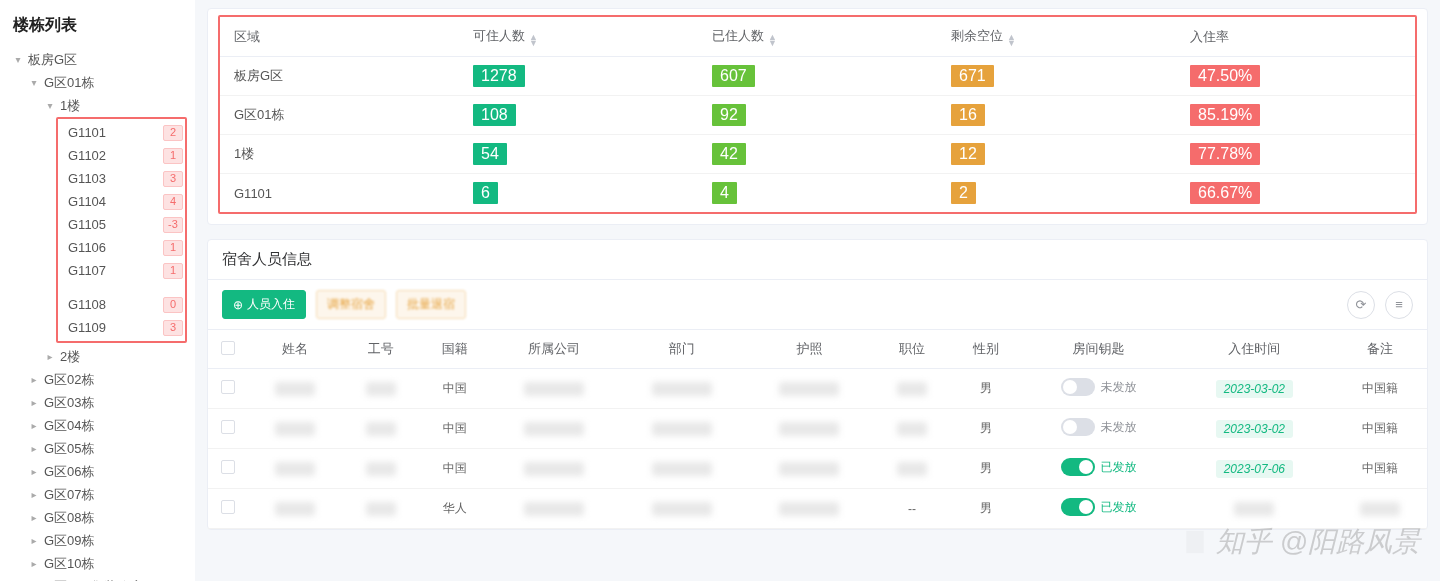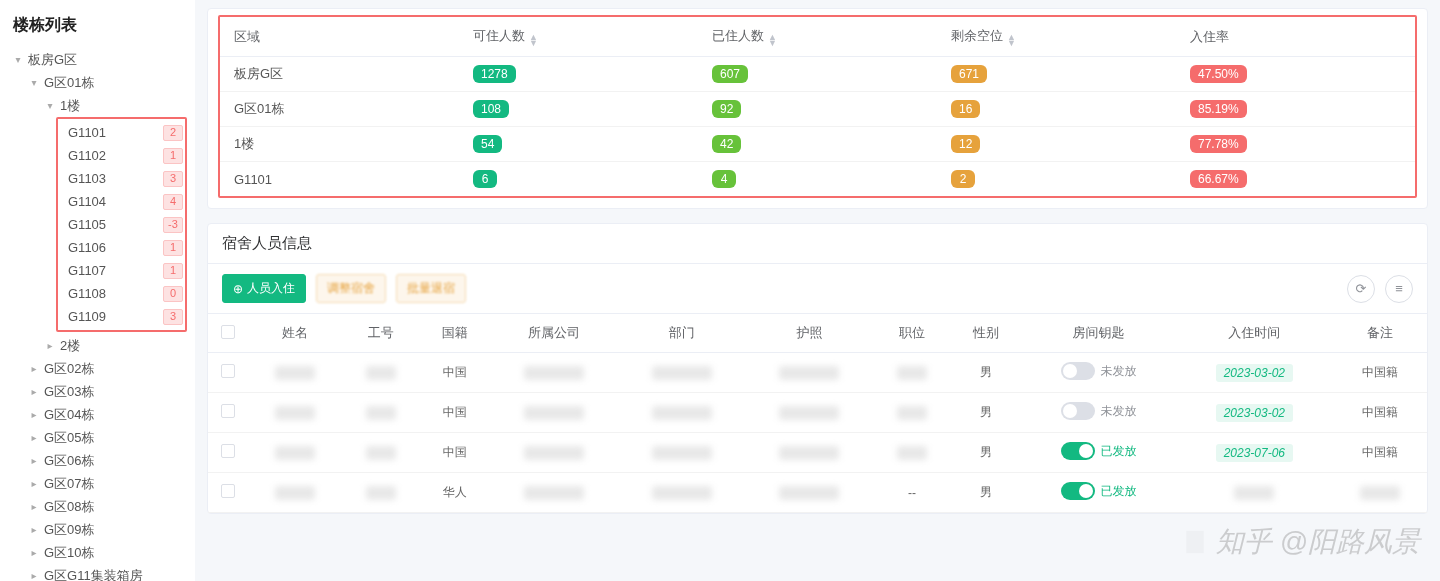--- a/index.html
+++ b/index.html
@@ -23,21 +23,21 @@
 .btn-export { color: #13b981; border: 1px solid #91e5c5; background: #f0fdf7; }
 .collapse-icon { margin-left: auto; color: #999; }
 
 .stats-wrap { padding: 6px 10px 10px; }
 .stats-table-border { border: 2px solid #f56c6c; border-radius: 2px; }
 .stats-table { width: 100%; border-collapse: collapse; }
 .stats-table th { text-align: left; font-weight: 500; color: #606266; font-size: 13px; padding: 10px 14px; background: #fff; border-bottom: 1px solid #ebeef5; }
 .stats-table td { padding: 8px 14px; border-bottom: 1px solid #f2f2f2; font-size: 13px; color: #555; }
 .stats-table tr:last-child td { border-bottom: none; }
 .sort-icon { color: #c0c4cc; font-size: 9px; margin-left: 4px; display: inline-flex; flex-direction: column; line-height: 6px; }
-.pill { display: inline-block; padding: 2px 8px; border-radius: 6px; color: #fff; font-size: 12px; min-width: 24px; text-align: center; }
+.pill { display: inline-block; padding: 2px 8px; border-radius: 1px; color: #fff; font-size: 16px; min-width: 24px; text-align: center; }
 .pill-teal { background: #13b981; } .pill-green { background: #67c23a; } .pill-orange { background: #e6a23c; } .pill-red { background: #f56c6c; }
 
 .toolbar { padding: 10px 14px; border-bottom: 1px solid #ebeef5; display: flex; align-items: center; gap: 10px; }
 .btn-primary { background: #13b981; color: #fff; border: 1px solid #13b981; }
 .btn-orange-ghost { background: #fdf6ec; color: #e6a23c; border: 1px solid #f5dab1; filter: blur(1px); }
 .icon-btn { width: 28px; height: 28px; border: 1px solid #dcdfe6; border-radius: 50%; display: inline-flex; align-items: center; justify-content: center; color: #909399; cursor: pointer; background: #fff; }
 .data-table { width: 100%; border-collapse: collapse; }
 .data-table th { font-weight: 500; color: #606266; padding: 10px 8px; border-bottom: 1px solid #ebeef5; font-size: 13px; text-align: center; background: #fff; }
 .data-table td { padding: 9px 8px; border-bottom: 1px solid #f2f2f2; font-size: 12px; text-align: center; color: #666; }
 .chk { width: 14px; height: 14px; border: 1px solid #dcdfe6; border-radius: 2px; display: inline-block; }
@@ -95,21 +95,21 @@
               <span class="tree-badge badge-pink">-3</span>
             </div>
             <div class="tree-item" style="padding-left: 8px; gap: 32px;">
               <span class="tree-label">G1106</span>
               <span class="tree-badge badge-pink">1</span>
             </div>
             <div class="tree-item" style="padding-left: 8px;">
               <span class="tree-label">G1107</span>
               <span class="tree-badge badge-pink">1</span>
             </div>
-            <div class="tree-item" style="padding-left: 8px;">
+            <div class="tree-item" style="padding-left: 8px; margin-top: 11px;">
               <span class="tree-label">G1108</span>
               <span class="tree-badge badge-pink">0</span>
             </div>
             <div class="tree-item" style="padding-left: 8px;">
               <span class="tree-label">G1109</span>
               <span class="tree-badge badge-pink">3</span>
             </div>
           </div>
       </div>
     </li>

